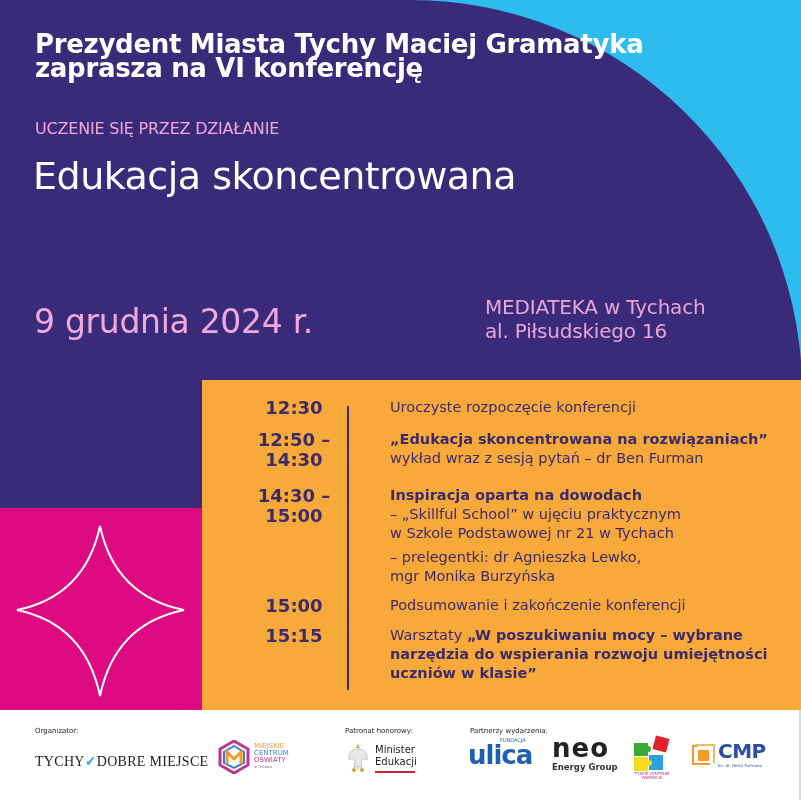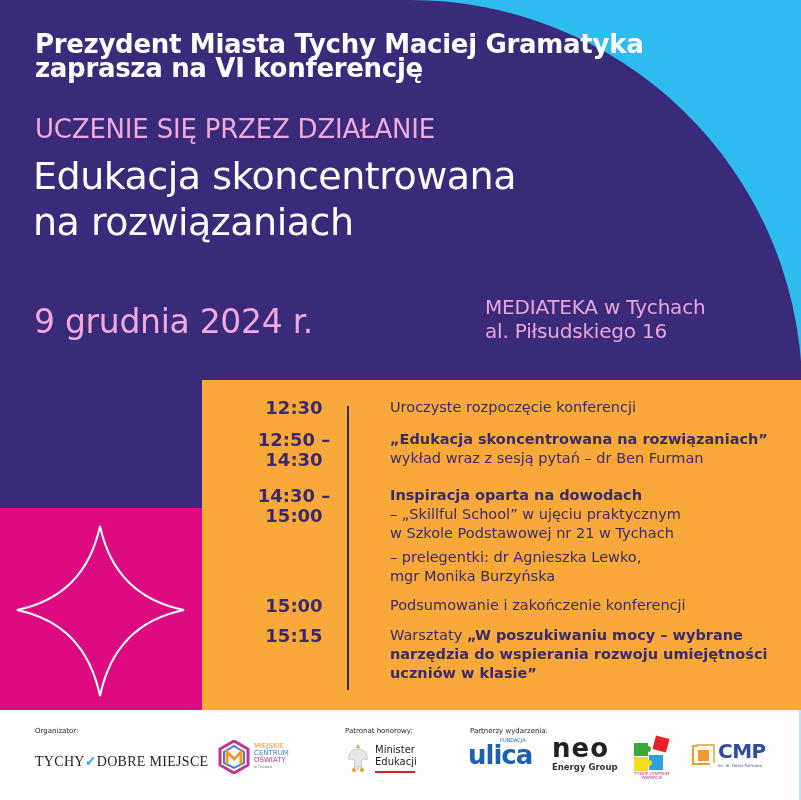--- a/index.html
+++ b/index.html
@@ -6,21 +6,21 @@
   body { width: 801px; height: 800px; overflow: hidden; background: #ffffff; font-family: "DejaVu Sans", sans-serif; }
   .poster { position: relative; width: 801px; height: 800px; overflow: hidden; }
   .bg-blue { position: absolute; left: 0; top: 0; width: 801px; height: 710px; background: #2ebbee; }
   .bg-purple { position: absolute; left: 0; top: 0; width: 801px; height: 710px; }
   .bg-purple svg { display: block; }
   .magenta { position: absolute; left: 0; top: 508px; width: 202px; height: 202px; background: #de0a82; }
   .magenta svg { position: absolute; left: 0; top: 0; }
   .orange { position: absolute; left: 202px; top: 380px; width: 599px; height: 330px; background: #f9a93a; }
 
   .intro { position: absolute; left: 35px; top: 32px; color: #ffffff; font-size: 26px; font-weight: bold; line-height: 24px; letter-spacing: -0.3px; }
-  .subtitle { position: absolute; left: 35px; top: 115px; color: #f0a9dc; font-size: 26px; line-height: 28px; letter-spacing: -0.2px; }
+  .subtitle { position: absolute; left: 35px; top: 115px; color: #f0a9dc; font-size: 16px; line-height: 28px; letter-spacing: -0.2px; }
   .title { position: absolute; left: 33px; top: 153px; color: #ffffff; font-size: 38px; line-height: 46px; letter-spacing: -0.5px; }
   .date { position: absolute; left: 34px; top: 302px; color: #f0a9dc; font-size: 33px; line-height: 40px; letter-spacing: -0.3px; }
   .venue { position: absolute; left: 485px; top: 295px; color: #e9a6d9; font-size: 20px; line-height: 24px; letter-spacing: -0.2px; }
 
   .schedule { position: absolute; left: 202px; top: 398px; width: 599px; }
   .divider { position: absolute; left: 347px; top: 406px; width: 1.5px; height: 284px; background: #3a2a66; }
   .row { position: relative; display: flex; }
   .time { width: 130px; text-align: center; font-weight: bold; font-size: 18px; color: #3b2b6b; line-height: 20px; padding-left: 27px; }
   .desc { margin-left: 31px; font-size: 14.5px; color: #3b2b6b; line-height: 19px; }
   .desc .b { font-weight: bold; }
@@ -71,21 +71,20 @@
 
   <div class="intro">
     <div>Prezydent Miasta Tychy Maciej Gramatyka</div>
     <div>zaprasza na VI konferencję</div>
   </div>
 
   <div class="subtitle">UCZENIE SIĘ PRZEZ DZIAŁANIE</div>
 
   <div class="title">
     <div>Edukacja skoncentrowana</div>
-    <div>na rozwiązaniach</div>
   </div>
 
   <div class="date">9 grudnia 2024 r.</div>
 
   <div class="venue">
     <div>MEDIATEKA w Tychach</div>
     <div>al. Piłsudskiego 16</div>
   </div>
 
   <div class="divider"></div>

